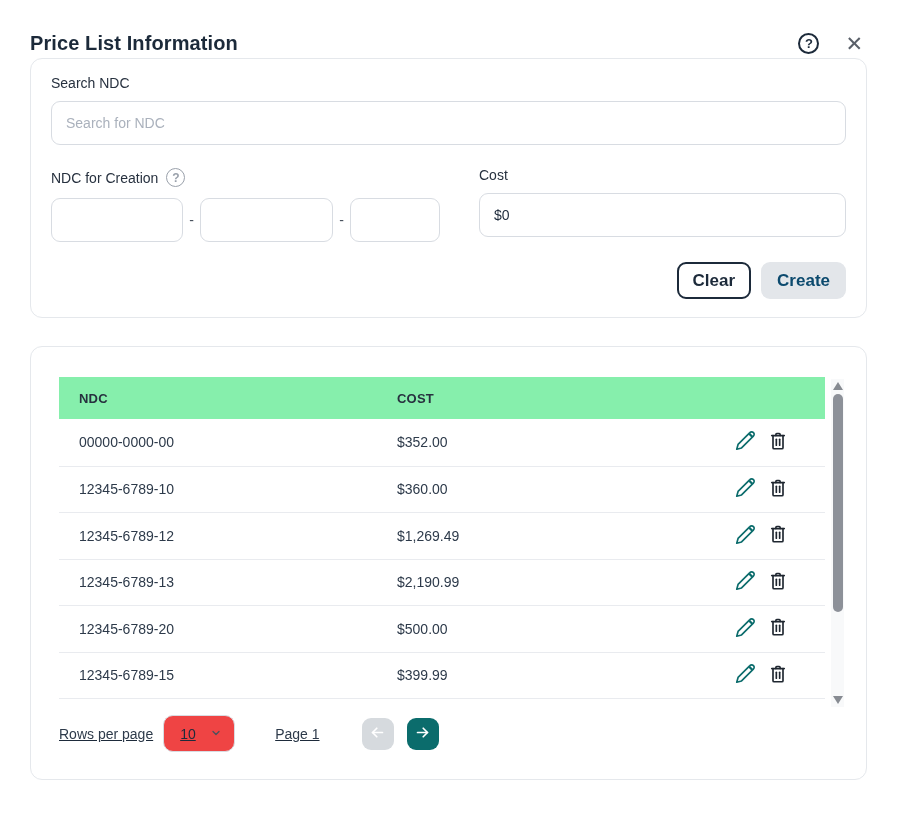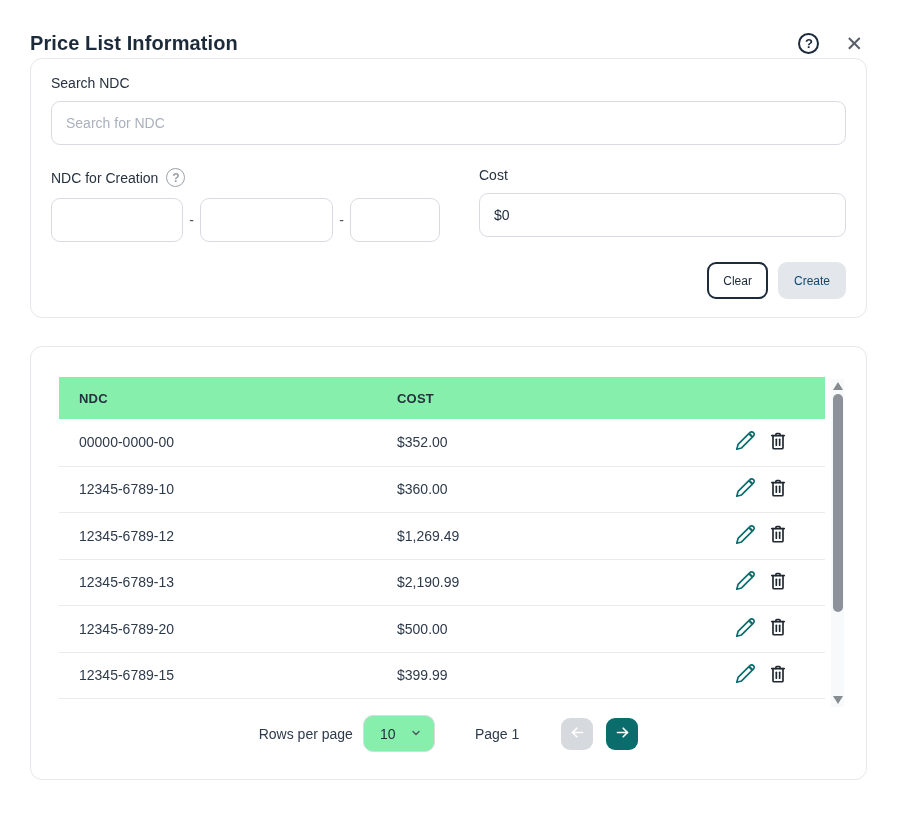--- a/index.html
+++ b/index.html
@@ -44,21 +44,21 @@
   .label-with-help { display: flex; align-items: center; gap: 8px; height: 21px; }
   .ndc-inputs { display: flex; align-items: center; margin-top: 10px; }
   .ndc-seg-1 { width: 132px; }
   .ndc-seg-2 { width: 133px; }
   .ndc-seg-3 { width: 90px; }
   .dash { width: 17px; text-align: center; color: #49525e; font-size: 14px; }
   .cost-group { flex: 1; margin-left: 20px; }
   .cost-group .text-input { margin-top: 10px; }
   .buttons-row { display: flex; justify-content: flex-end; gap: 10px; margin-top: 20px; }
   .btn {
-    height: 37px; border-radius: 9px; font-size: 12px; font-weight: 400;
+    height: 37px; border-radius: 9px; font-size: 17px; font-weight: 700;
     font-family: "Liberation Sans", "DejaVu Sans", sans-serif; cursor: pointer;
   }
   .btn-clear { background: #fff; border: 2px solid #1c2a3a; color: #1c2a3a; padding: 0 14px; }
   .btn-create { background: #e3e6ea; border: none; color: #0c4a6e; padding: 0 16px; cursor: default; }
 
   
   .card.table-card { margin-top: 28px; padding: 30px 28px 26px 28px; height: 434px; }
   .table-wrap { position: relative; padding-right: 13px; }
   .scroll-area { border-bottom: 1px solid #e9ebef; }
   .thead {
@@ -79,27 +79,27 @@
   .vscrollbar { position: absolute; top: 2px; right: -6px; width: 13px; height: 328px; background: #f8f9fa; }
   .scroll-arrow-up, .scroll-arrow-down {
     position: absolute; left: 1.5px; width: 0; height: 0;
     border-left: 5.5px solid transparent; border-right: 5.5px solid transparent; cursor: pointer;
   }
   .scroll-arrow-up { top: 3px; border-bottom: 8px solid #878b92; }
   .scroll-arrow-down { bottom: 3px; border-top: 8px solid #878b92; }
   .scroll-thumb { position: absolute; top: 15px; left: 1.5px; width: 10px; height: 218px; background: #8d9199; border-radius: 6px; cursor: grab; }
 
   
-  .table-footer { display: flex; align-items: center; justify-content: center; margin-top: 16px; padding-right: 0; }
+  .table-footer { display: flex; align-items: center; justify-content: flex-start; margin-top: 16px; padding-right: 0; text-decoration: underline; }
   .rpp-label { font-size: 14px; color: #2d3a4a; }
   .rpp-select {
     display: flex; align-items: center; justify-content: space-between;
     width: 72px; height: 37px; border: 1px solid #d8dce2; border-radius: 10px;
     padding: 0 12px 0 16px; margin-left: 10px; cursor: pointer;
-    font-size: 14px; color: #1e2b3b; background: #86efac;
+    font-size: 14px; color: #1e2b3b; background: #ef4444;
   }
   .page-indicator { font-size: 14px; color: #2d3a4a; margin-left: 40px; }
   .pager-buttons { display: flex; gap: 13px; margin-left: 42px; }
   .pager-btn {
     width: 32px; height: 32px; border-radius: 9px; border: none;
     display: flex; align-items: center; justify-content: center;
   }
   .pager-btn.prev { background: #d6dade; cursor: default; }
   .pager-btn.next { background: #0b6c6c; cursor: pointer; }
 </style>

